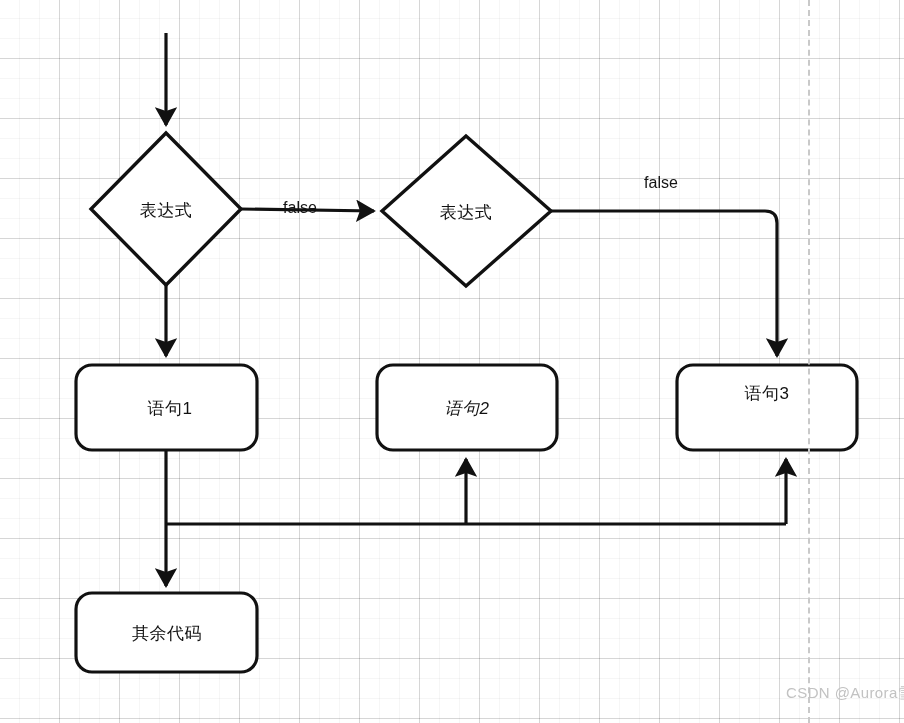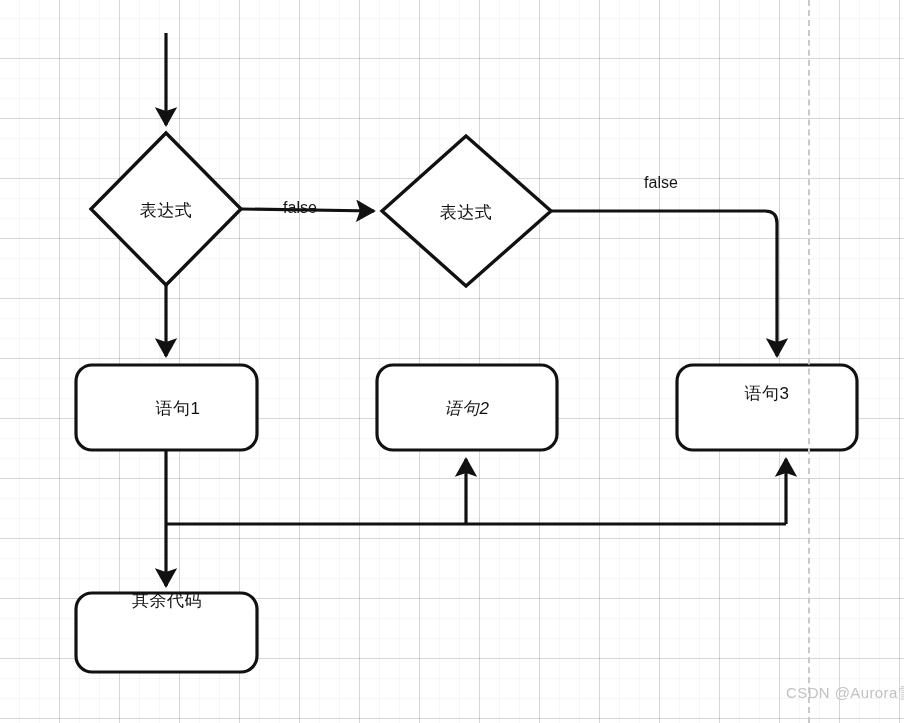--- a/index.html
+++ b/index.html
@@ -126,27 +126,27 @@
 
     <rect class="node-shape" x="677" y="365" width="180" height="85" rx="16" ry="16"></rect>
 
     <rect class="node-shape" x="76" y="593" width="181" height="79" rx="16" ry="16"></rect>
   </svg>
 
   <div class="node-label" style="left:166px; top:210px;">表达式</div>
 
   <div class="node-label" style="left:466px; top:212px;">表达式</div>
 
-  <div class="node-label" style="left:178px; top:408px;">语句1</div>
+  <div class="node-label" style="left:170px; top:408px;">语句1</div>
 
   <div class="node-label" style="left:467px; top:408px;font-style:italic;">语句2</div>
 
   <div class="node-label" style="left:767px; top:393px;">语句3</div>
 
-  <div class="node-label" style="left:167px; top:600px;">其余代码</div>
+  <div class="node-label" style="left:167px; top:633px;">其余代码</div>
 
   <div class="edge-label" style="left:300px; top:168px;margin-top:40px;">false</div>
 
   <div class="edge-label" style="left:661px; top:183px;">false</div>
 
   <div class="guide-dashed" style="left:808px;"></div>
 
   <div class="watermark" style="left:786px; top:684px;">CSDN @Aurora雪</div>
 
 </div>

